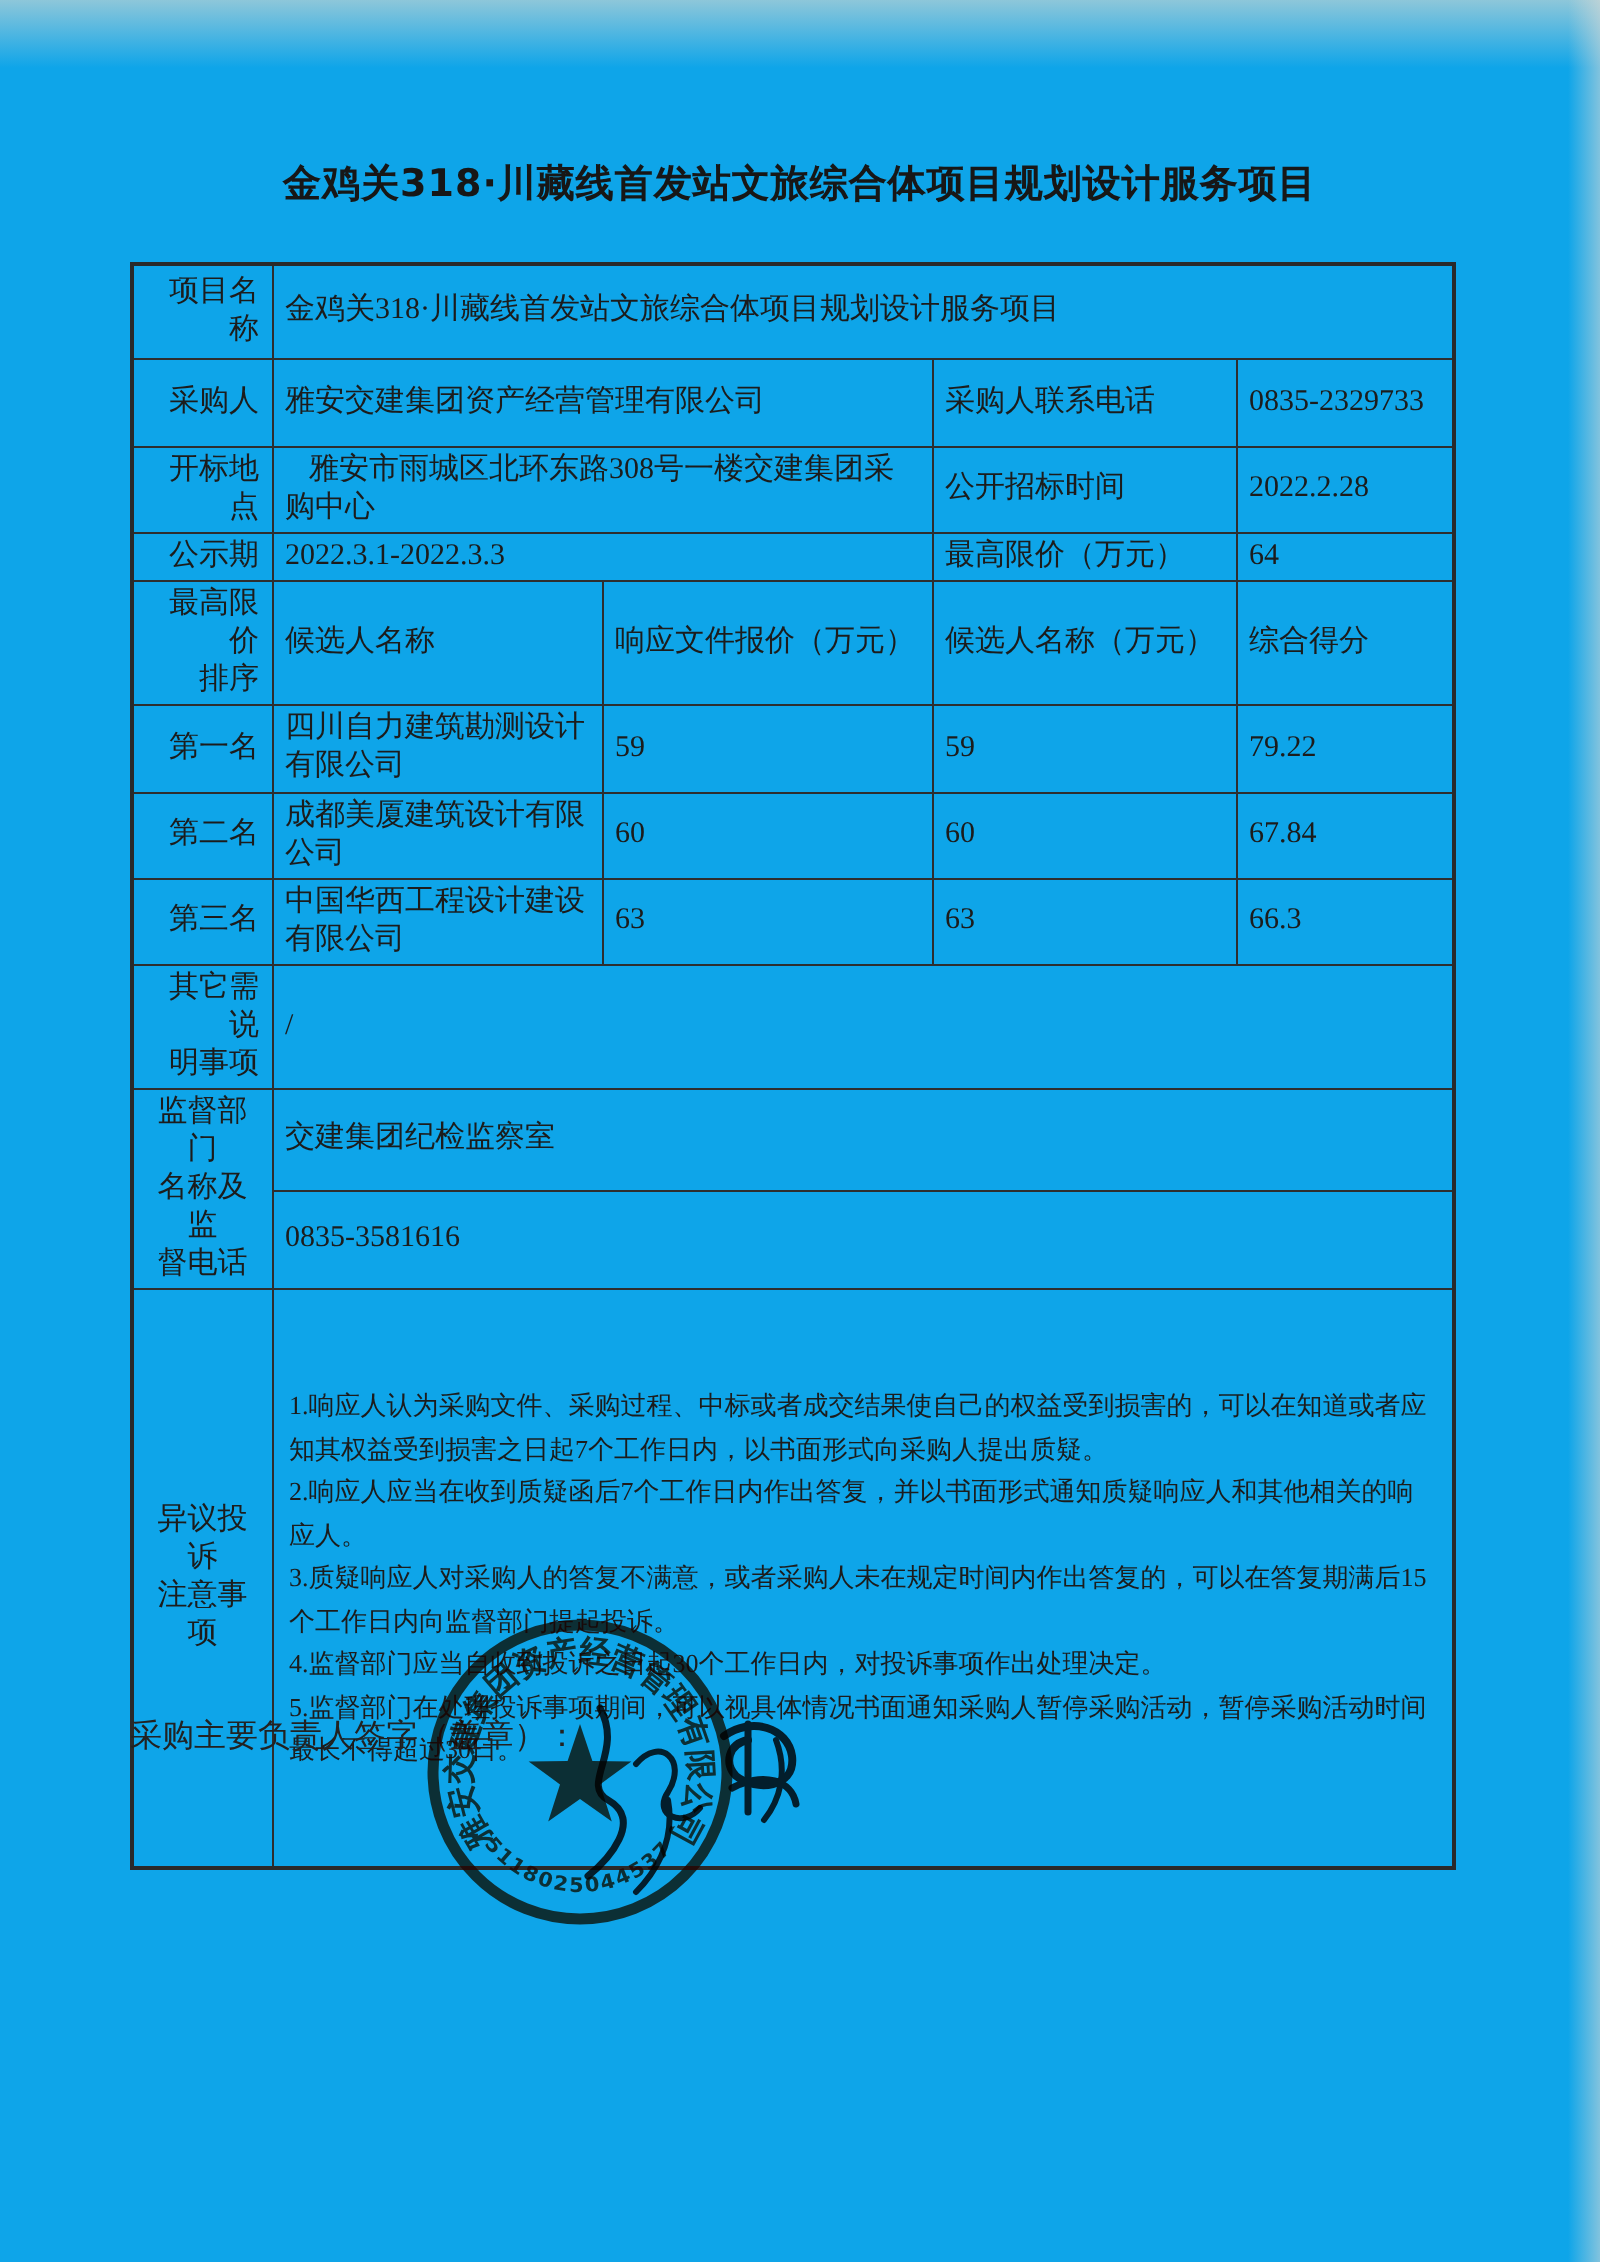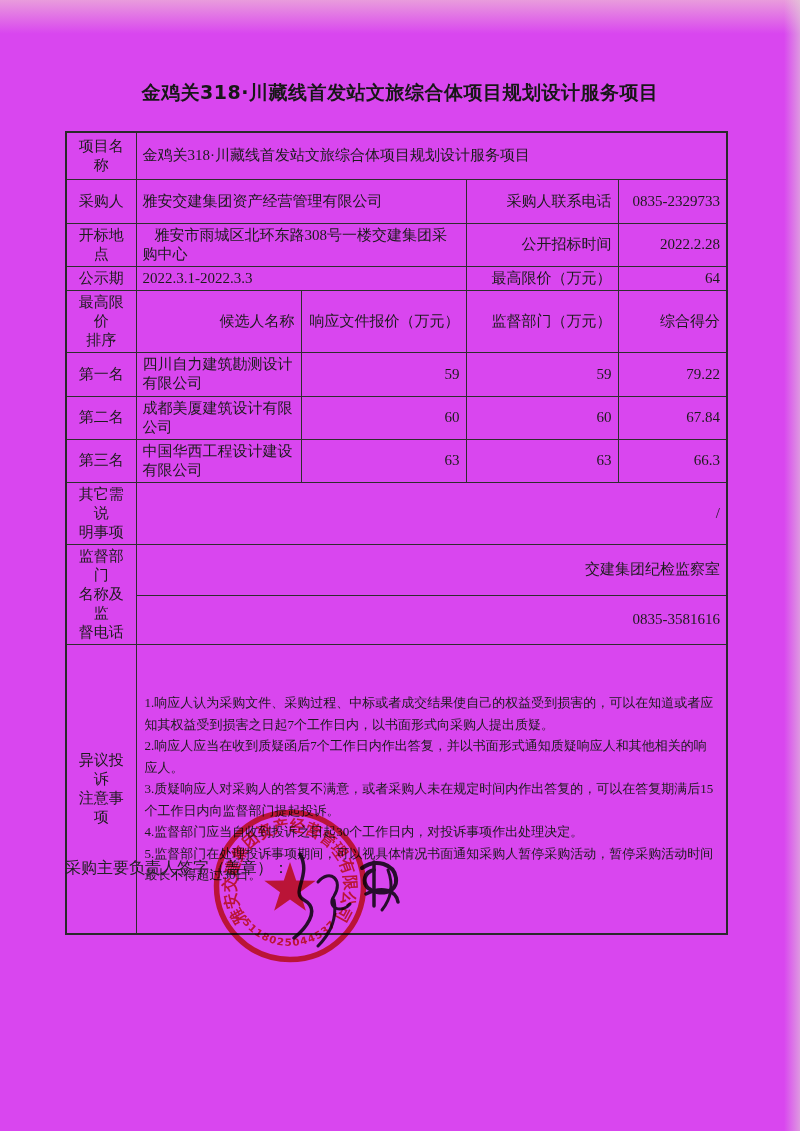--- a/index.html
+++ b/index.html
@@ -1,33 +1,33 @@
 <!DOCTYPE html>
 <html><head>
 <meta charset="utf-8">
 <style>
   html,body{margin:0;padding:0;}
   body{width:800px;height:1131px;background:#fffefd;position:relative;
        font-family:"Liberation Serif","DejaVu Serif",serif;color:#1c1c1c;}
-  .page{position:absolute;inset:0;overflow:hidden;background:#d946ef;}
+  .page{position:absolute;inset:0;overflow:hidden;background:#0ea5e9;}
   .scan-tint{position:absolute;top:0;left:0;right:0;height:34px;
        background:linear-gradient(to bottom,rgba(246,226,205,0.55),rgba(255,255,255,0));}
   .edge-shadow{position:absolute;top:0;bottom:0;right:0;width:16px;
        background:linear-gradient(to right,rgba(255,255,255,0),rgba(225,220,213,0.55));}
   .title{position:absolute;top:80px;left:0;width:100%;text-align:center;
        font-family:"DejaVu Sans","Liberation Sans",sans-serif;font-weight:700;
        font-size:19px;line-height:25px;color:#171717;letter-spacing:0.5px;}
   table.results{position:absolute;left:65px;top:131px;width:661px;
        border-collapse:collapse;table-layout:fixed;}
   table.results td{border:1.6px solid #2e2e2e;padding:2px 6px;font-size:15px;
        line-height:19px;vertical-align:middle;}
   table.results{border:2px solid #2a2a2a;}
-  .lbl{white-space:pre-line;text-align:center;padding-left:4px;}
+  .lbl{white-space:pre-line;text-align:right;padding-left:4px;}
   .lbl-c{white-space:pre-line;text-align:center;padding:2px 2px;}
-  .c{text-align:right;}
+  .c{text-align:left;}
   .l{text-align:left;}
   .indent{text-indent:12px;margin-top:35px;}
   .r1{height:47px;} .r2{height:44px;} .r3{height:40px;} .r4{height:24px;}
   .r5{height:34px;} .r6{height:44px;} .r7{height:43px;} .r8{height:34px;}
   .r9{height:38px;} .r10{height:39px;} .r11{height:37px;} .r12{height:290px;}
   .objection-cell{padding:10px 10px 10px 8px !important;}
   .objection-text{font-size:13px;line-height:21.5px;text-align:left;}
   .sig-line{position:absolute;left:65px;top:858px;font-size:16px;color:#222;}
   .stamp{position:absolute;left:205px;top:801px;width:170px;height:170px;
        mix-blend-mode:multiply;opacity:0.93;z-index:5;}
@@ -75,21 +75,21 @@
       <td class="lbl">公示期</td>
       <td class="l" colspan="2">2022.3.1-2022.3.3</td>
       <td class="c">最高限价（万元）</td>
       <td class="c">64</td>
     </tr>
     <tr class="r5">
       <td class="lbl">最高限价
 排序</td>
       <td class="c">候选人名称</td>
       <td class="c">响应文件报价（万元）</td>
-      <td class="c">监督部门（万元）</td>
+      <td class="c">候选人名称（万元）</td>
       <td class="c">综合得分</td>
     </tr>
     <tr class="r6">
       <td class="lbl">第一名</td>
       <td class="l">四川自力建筑勘测设计有限公司</td>
       <td class="c">59</td>
       <td class="c">59</td>
       <td class="c">79.22</td>
     </tr>
     <tr class="r7">

